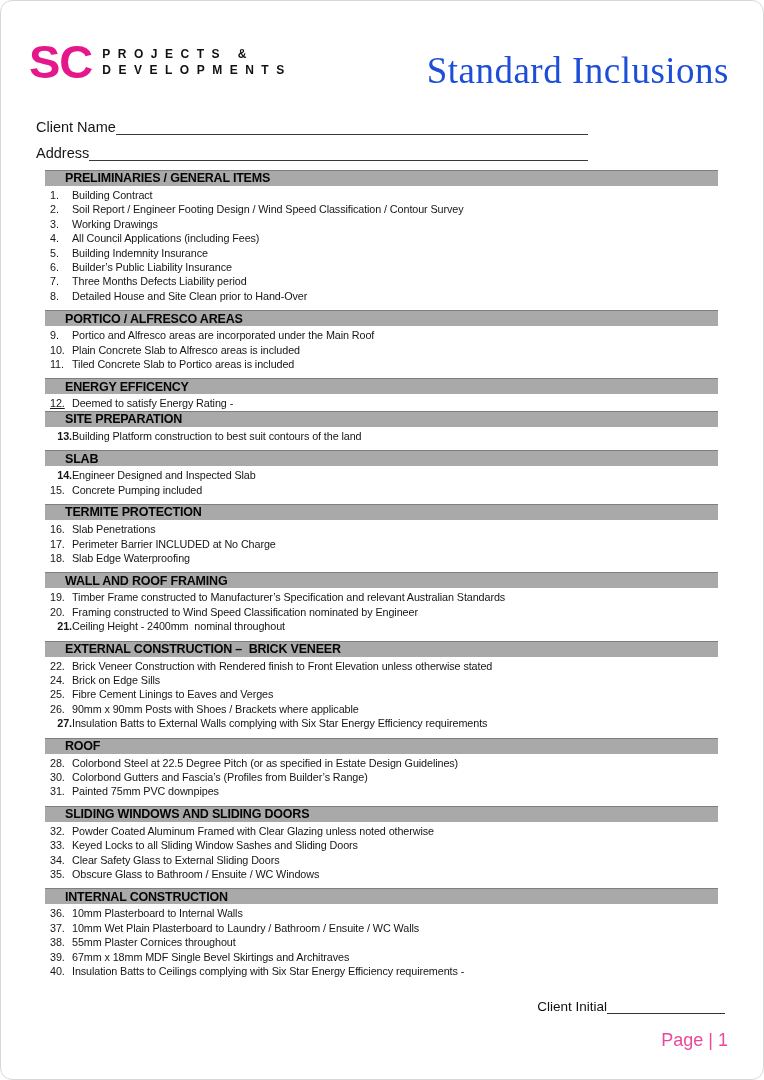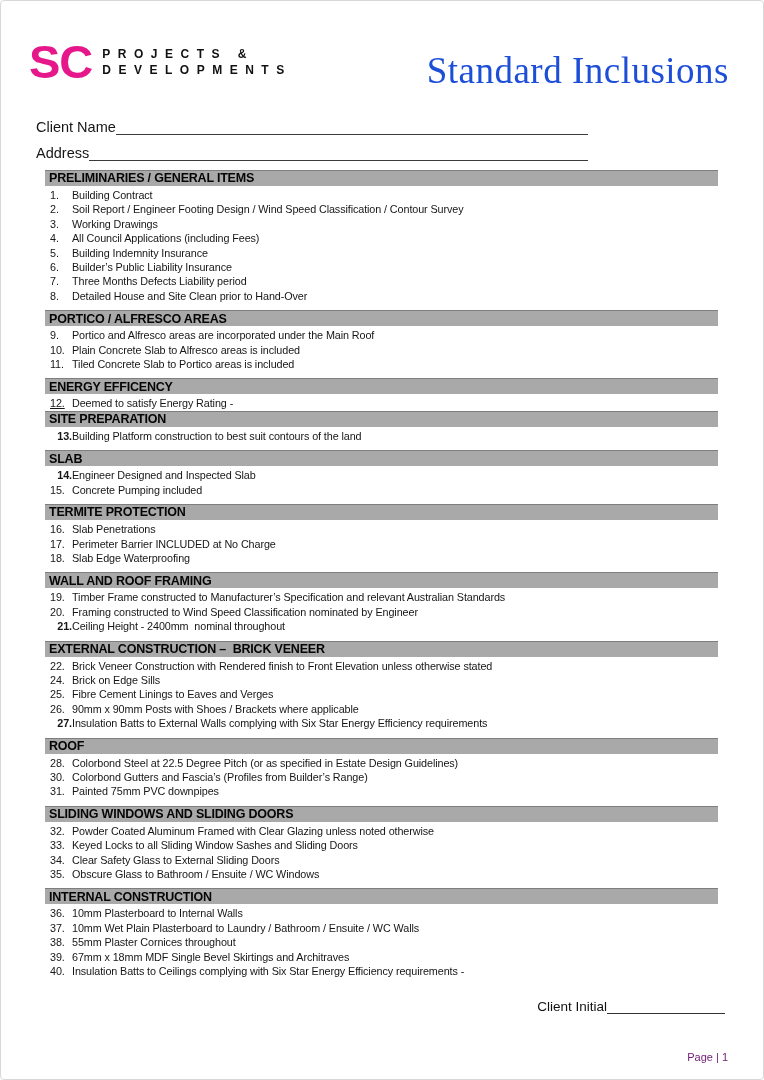--- a/index.html
+++ b/index.html
@@ -1,20 +1,20 @@
 <!DOCTYPE html>
 <html><head>
 <meta charset="utf-8">
 <style>
   * { margin:0; padding:0; box-sizing:border-box; }
   html,body { width:764px; height:1080px; background:#ffffff; }
   body { font-family:"Liberation Sans", sans-serif; color:#1c1c1c; overflow:hidden; }
   .page {
     width:764px; height:1080px; background:#fff;
-    border:1px solid #d8d8d8; border-radius:4px;
+    border:1px solid #d8d8d8; border-radius:12px;
     position:relative;
   }
 
   
   .header {
     display:flex; justify-content:space-between; align-items:flex-start;
     padding:40px 34px 0 28px;
   }
   .brand { display:flex; align-items:center; gap:10px; }
   .brand-logo {
@@ -35,21 +35,21 @@
   .field-row { display:flex; align-items:flex-end; width:552px; margin-bottom:9px; }
   .field-label { font-size:14.5px; color:#161616; white-space:nowrap; }
   .field-line { flex:1 1 auto; border-bottom:1.4px solid #3a3a3a; height:17px; }
 
   
   .sections { margin:4px 45px 0 44px; }
   .section { margin-bottom:7px; }
   .section.compact { margin-bottom:0; }
   .section-bar {
     background:#a9a9a9; border-top:1px solid #7e7e7e;
-    height:16px; display:flex; align-items:center; padding:0 4px;
+    height:16px; display:flex; align-items:center; padding:0 20px;
   }
   .section-bar-label {
     font-size:12.5px; font-weight:bold; color:#050505;
     letter-spacing:-0.2px; white-space:pre-wrap; line-height:1;
   }
   .section-items { padding-top:2px; }
   .item-row { display:flex; line-height:14.4px; }
   .item-num {
     flex:0 0 22px; margin-left:5px; font-size:10.8px; color:#161616;
     letter-spacing:-0.1px;
@@ -61,22 +61,22 @@
   }
 
   
   .footer-initial {
     display:flex; align-items:flex-end; justify-content:flex-end;
     margin:20px 38px 0 0;
   }
   .footer-initial-label { font-size:13.5px; color:#111; }
   .footer-initial-line { width:118px; border-bottom:1.4px solid #333; height:16px; }
   .footer-page {
-    position:absolute; right:35px; bottom:16px;
-    font-size:11px; color:#701a75;
+    position:absolute; right:35px; bottom:28px;
+    font-size:18px; color:#ec4899;
   }
 </style>
 </head>
 <body>
 
 <div class="page">
 
   <div class="header">
     <div class="brand">
       <div class="brand-logo" style="color: rgb(229, 23, 139);">SC</div>

